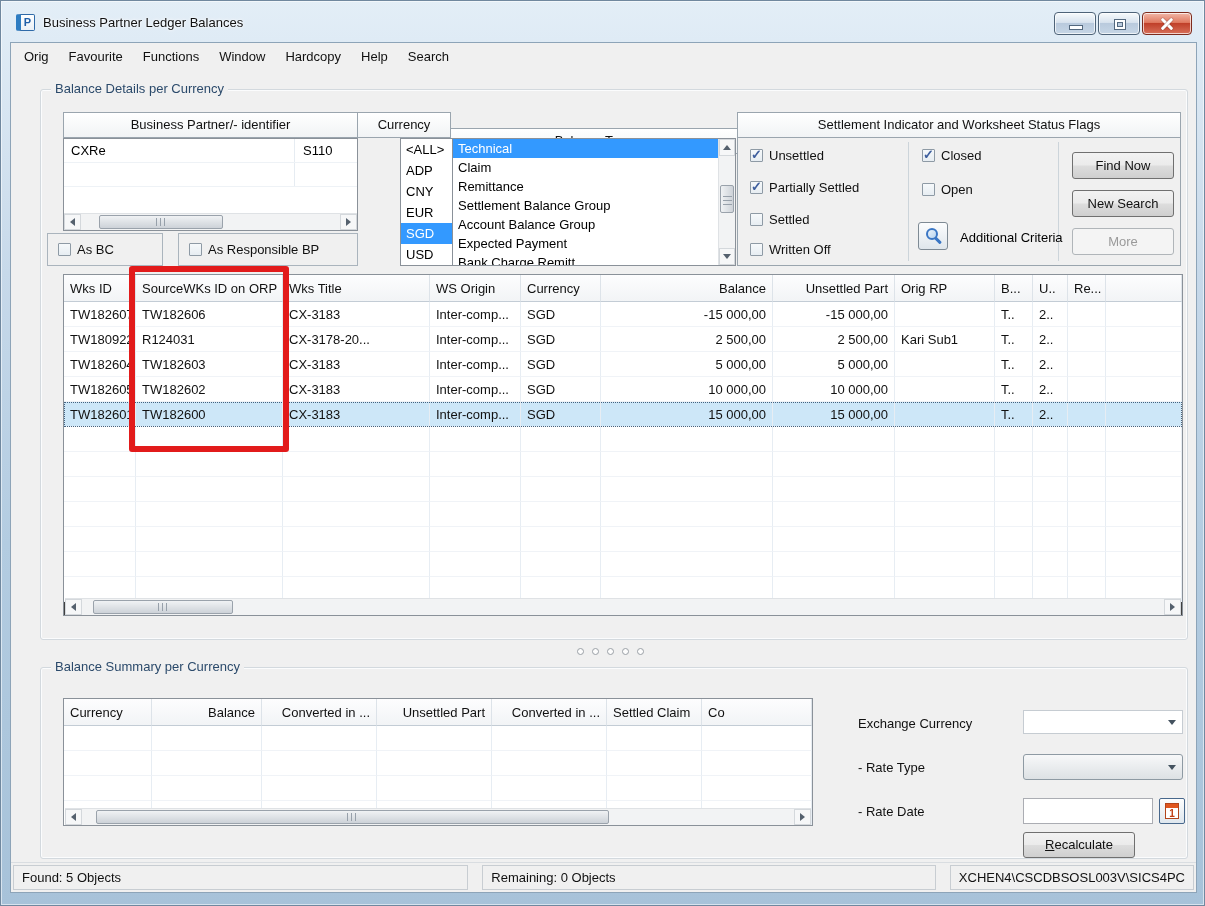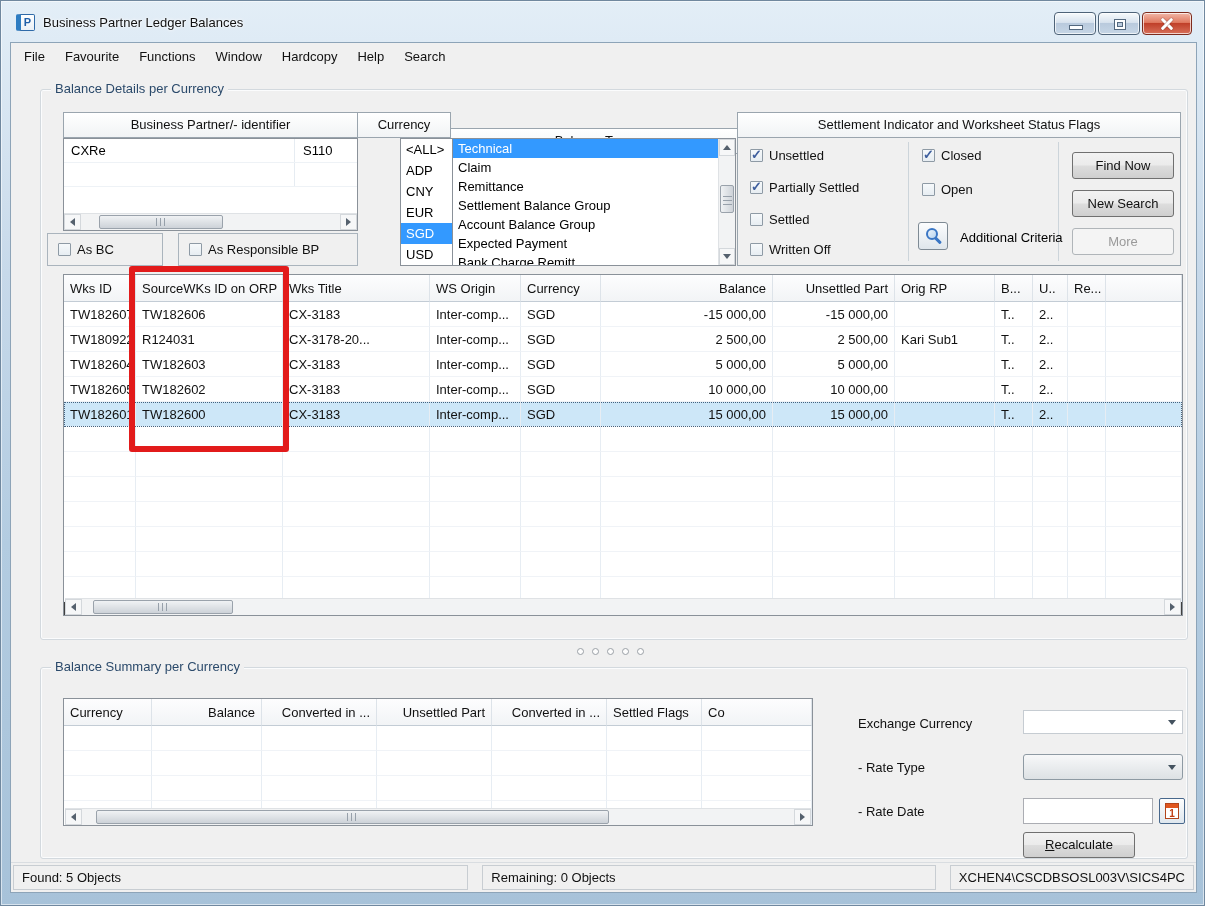--- a/index.html
+++ b/index.html
@@ -132,21 +132,21 @@
       <div class="wbtn close">
           <span class="glyph-x"></span>
           <span class="glyph-x glyph-x2"></span>
         </div>
     </div>
   </div>
 
   <div class="client">
 
     <div class="menubar">
-      <span class="menu-item">File</span>
+      <span class="menu-item">Orig</span>
       <span class="menu-item">Favourite</span>
       <span class="menu-item">Functions</span>
       <span class="menu-item">Window</span>
       <span class="menu-item">Hardcopy</span>
       <span class="menu-item">Help</span>
       <span class="menu-item">Search</span>
     </div>
 
     <div class="groupbox" id="group1">
       <span class="group-label">Balance Details per Currency</span>
@@ -507,21 +507,21 @@
               <col style="width:95px">
               <col>
           </colgroup>
           <thead>
             <tr>
               <th>Currency</th>
               <th class="num">Balance</th>
               <th class="num">Converted in ...</th>
               <th class="num">Unsettled Part</th>
               <th class="num">Converted in ...</th>
-              <th>Settled Flags</th>
+              <th>Settled Claim</th>
               <th>Co</th>
             </tr>
           </thead>
           <tbody>
             <tr>
               <td></td>
                 <td></td>
               <td></td>
                 <td></td>
               <td></td>

